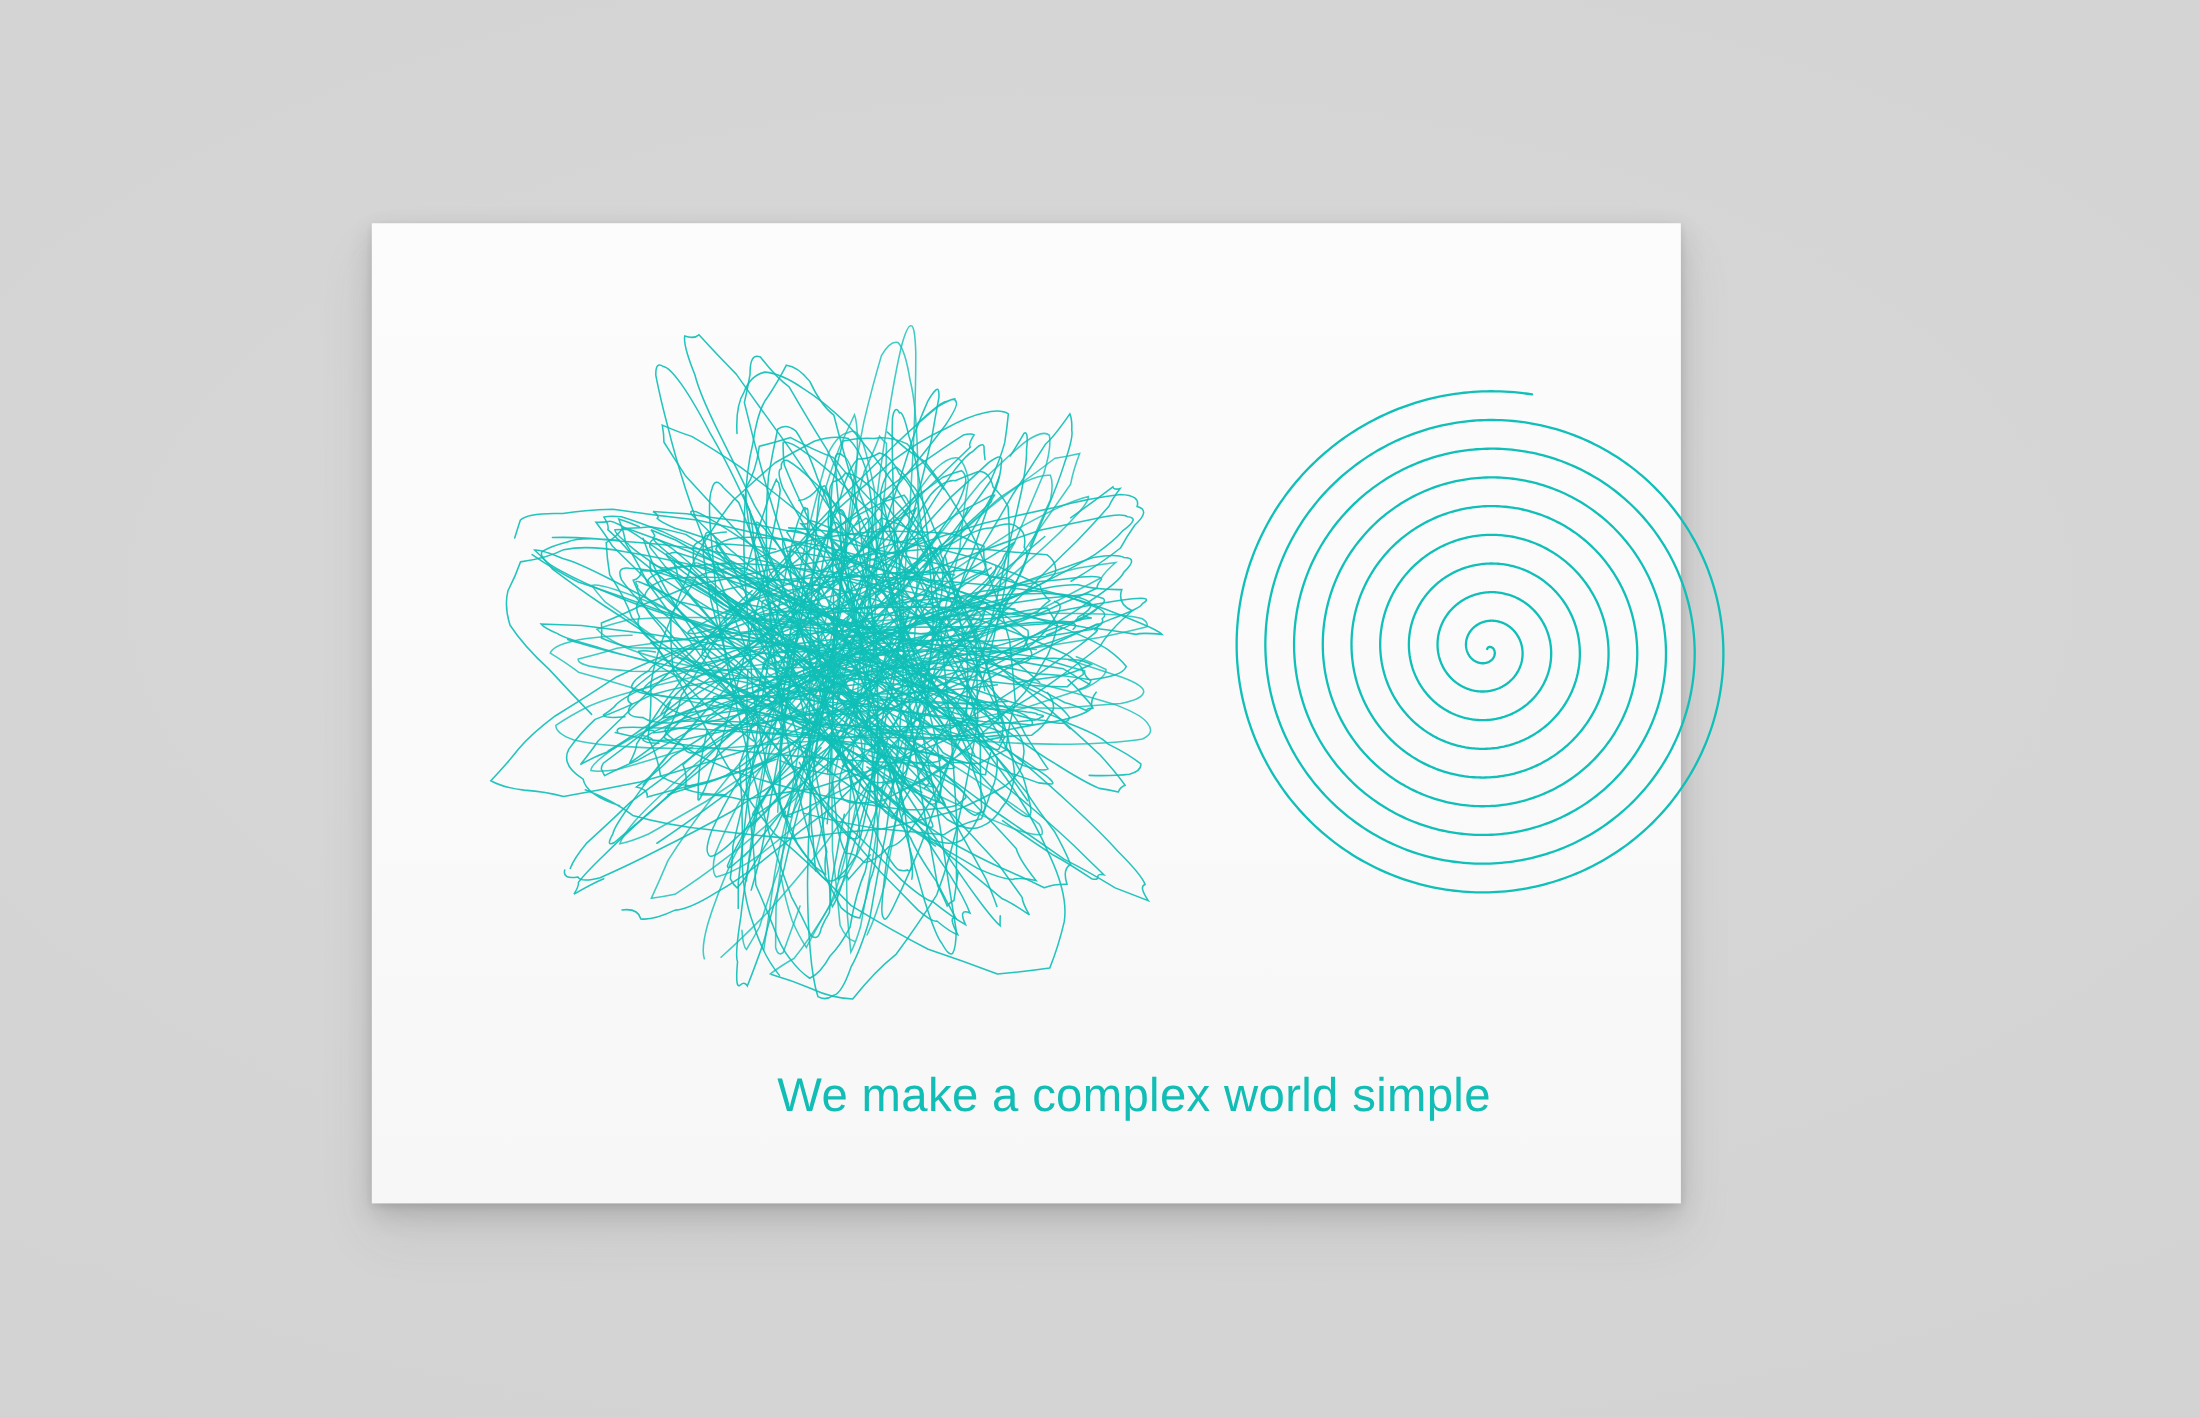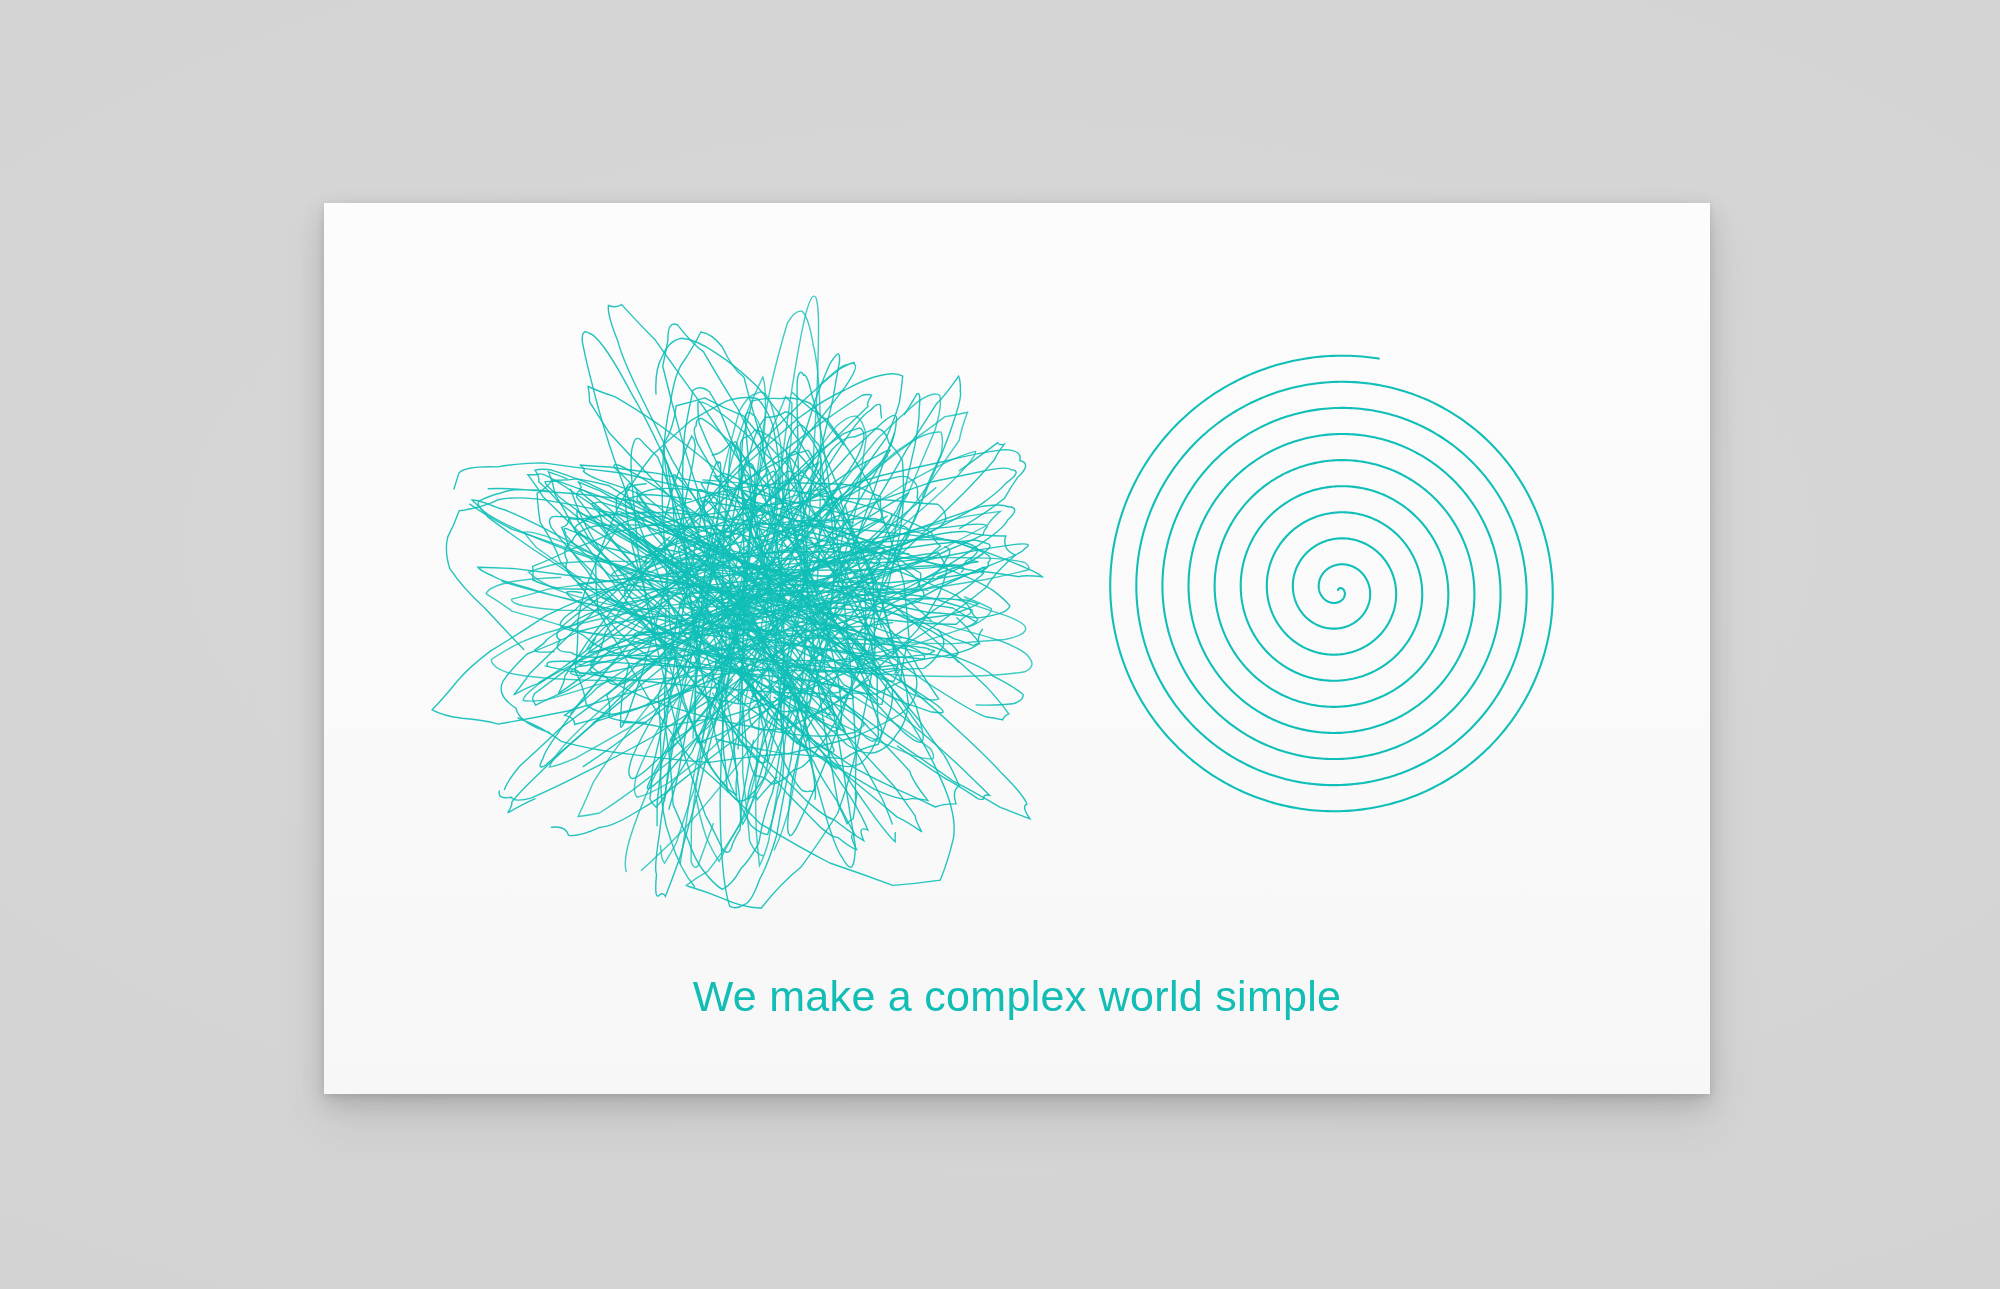--- a/index.html
+++ b/index.html
@@ -18,23 +18,23 @@
     position: relative;
     width: 2000px;
     height: 1289px;
     background:
       radial-gradient(ellipse 150% 120% at 50% 42%, #d8d8d8 0%, #d3d3d3 55%, #cdcdcd 100%);
   }
 
   
   #card {
     position: absolute;
-    left: 324px;
+    left: 338px;
     top: 203px;
-    width: 1386px;
+    width: 1190px;
     height: 891px;
     background: linear-gradient(180deg, #fcfcfc 0%, #fafafa 55%, #f7f7f7 100%);
     box-shadow:
       0 10px 22px rgba(60,60,60,0.20),
       0 2px 6px rgba(60,60,60,0.13),
       0 28px 48px rgba(70,70,70,0.10);
   }
 
   .art-layer {
     position: absolute;

